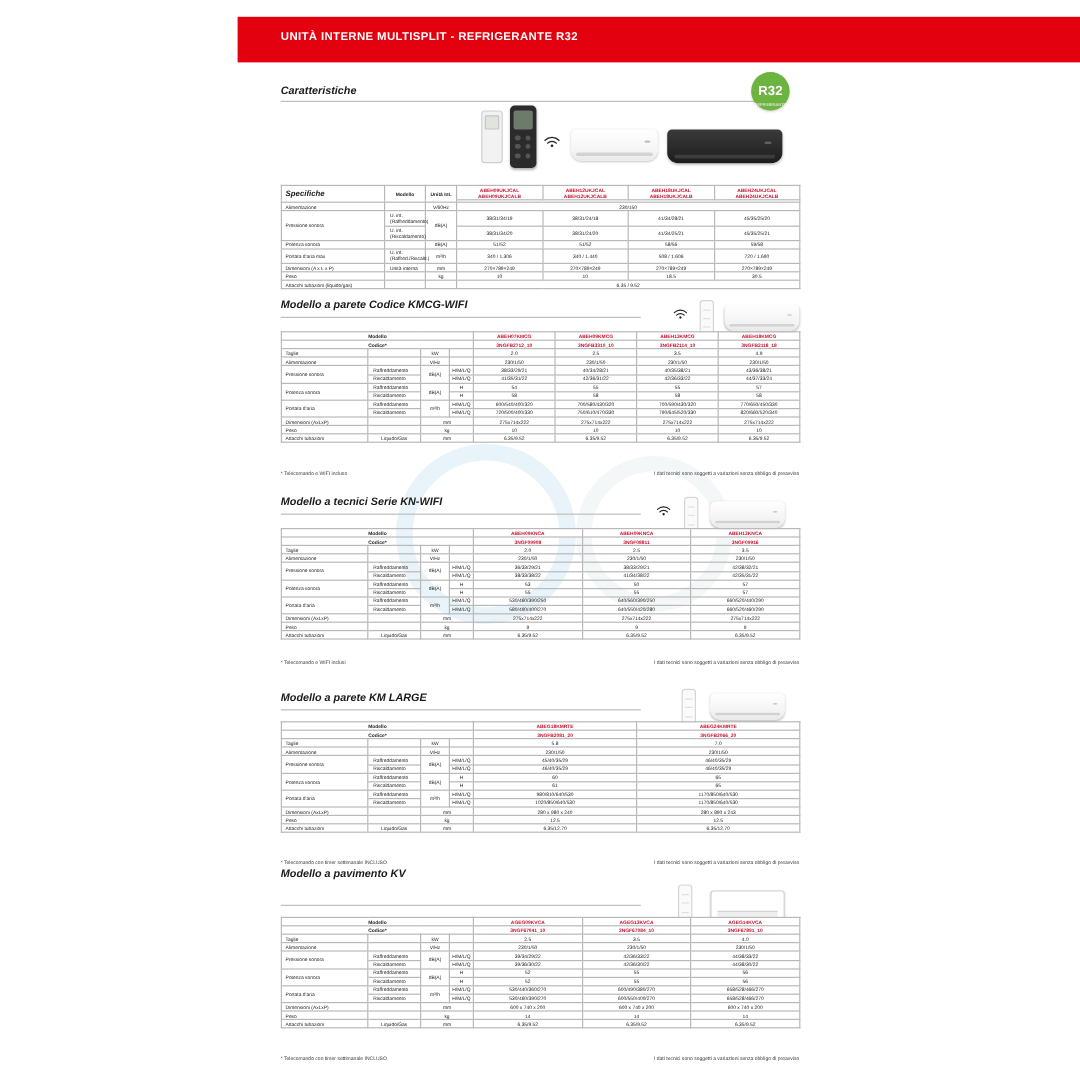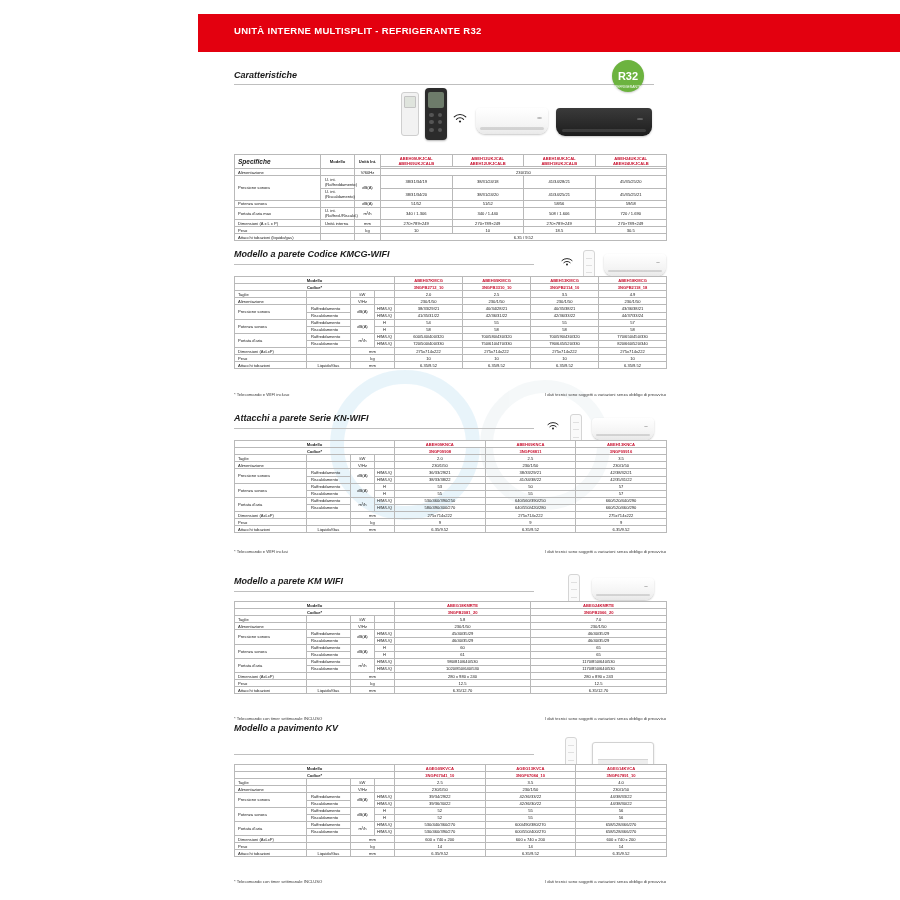--- a/index.html
+++ b/index.html
@@ -126,21 +126,21 @@
 <div class="banner-title">UNITÀ INTERNE MULTISPLIT - REFRIGERANTE R32</div>
 
 <div class="wm">
   <div class="c1"></div>
     <div class="c2"></div>
 </div>
 
 <div class="sec-title" style="left:234px; top:70px;">Caratteristiche</div>
 <div class="rule" style="left:234px; top:84px; width:420px;"></div>
 
-<div class="r32" style="left:612px; top:60px;">
+<div class="r32" style="left:626px; top:60px;">
   <span>R32</span>
   <span class="sub">REFRIGERANTE</span>
 </div>
 
 <div class="remote-white" style="left:401px; top:92px; width:18px; height:44px;">
   <div class="screen"></div>
 </div>
 <div class="remote" style="left:425px; top:88px; width:22px; height:52px;">
   <div class="screen"></div>
   <div class="btn" style="left:20%; top:48%; width:20%; height:8%;"></div>
@@ -404,21 +404,21 @@
       <td>6.35/9.52</td>
       <td>6.35/9.52</td>
       <td>6.35/9.52</td>
       <td>6.35/9.52</td>
     </tr>
   </tbody>
 </table>
 <div class="note" style="left:234px; top:392px;">* Telecomando e WIFI incluso</div>
 <div class="note-r" style="left:446px; top:392px; width:220px;">I dati tecnici sono soggetti a variazioni senza obbligo di preavviso</div>
 
-<div class="sec-title" style="left:234px; top:413px;">Attacchi a parete Serie KN-WIFI</div>
+<div class="sec-title" style="left:234px; top:413px;">Modello a tecnici Serie KN-WIFI</div>
 <div class="rule" style="left:234px; top:428px; width:300px;"></div>
 <div class="wifi" style="left:546px; top:420px;">
   <svg width="14" height="11" viewBox="0 0 16 12">
     <path d="M8 10.6a1.1 1.1 0 1 0 0-2.2 1.1 1.1 0 0 0 0 2.2z" fill="#222"></path>
     <path d="M4.4 7.3a5 5 0 0 1 7.2 0" stroke="#222" stroke-width="1.1" fill="none" stroke-linecap="round"></path>
     <path d="M2.2 4.9a8.2 8.2 0 0 1 11.6 0" stroke="#222" stroke-width="1.1" fill="none" stroke-linecap="round"></path>
   </svg>
 </div>
 <div class="tall-unit" style="left:570px; top:414px; width:12px; height:32px;">
   <div class="ln" style="top:24%"></div>
@@ -541,21 +541,21 @@
       <td colspan="2">mm</td>
       <td>6.35/9.52</td>
       <td>6.35/9.52</td>
       <td>6.35/9.52</td>
     </tr>
   </tbody>
 </table>
 <div class="note" style="left:234px; top:549px;">* Telecomando e WIFI inclusi</div>
 <div class="note-r" style="left:446px; top:549px; width:220px;">I dati tecnici sono soggetti a variazioni senza obbligo di preavviso</div>
 
-<div class="sec-title" style="left:234px; top:576px;">Modello a parete KM WIFI</div>
+<div class="sec-title" style="left:234px; top:576px;">Modello a parete KM LARGE</div>
 <div class="rule" style="left:234px; top:591px; width:300px;"></div>
 <div class="tall-unit" style="left:568px; top:574px; width:12px; height:32px;">
   <div class="ln" style="top:24%"></div>
     <div class="ln" style="top:48%"></div>
     <div class="ln" style="top:72%"></div>
 </div>
 <div class="wall-unit" style="left:592px; top:578px; width:62px; height:22px; background:linear-gradient(180deg,#ffffff 0%,#f3f3f3 70%,#e8e8e8 100%);">
   <div class="vent"></div>
     <div class="led"></div>
 </div>

